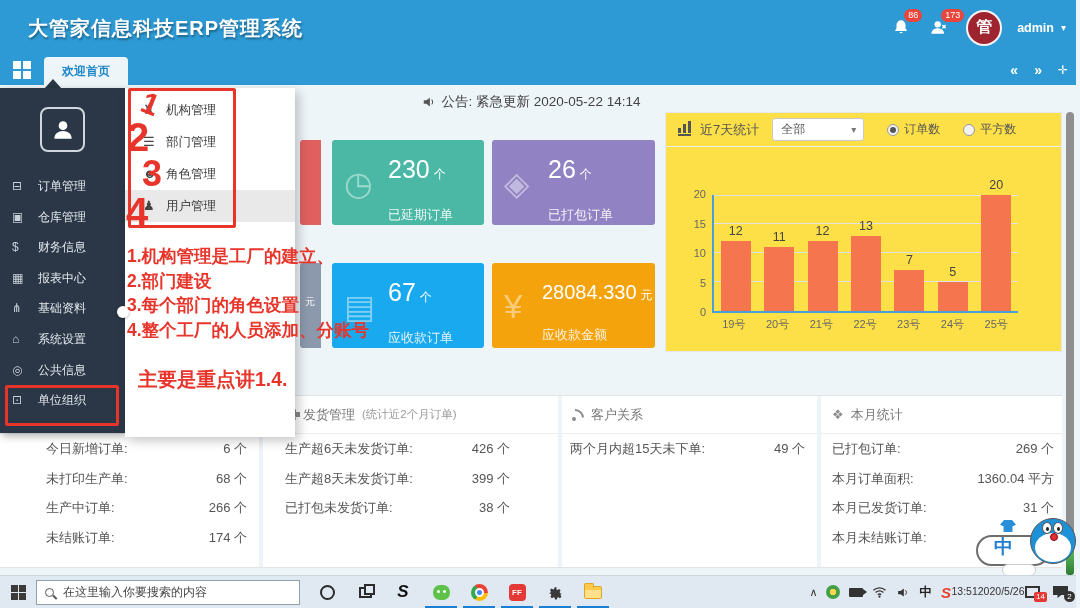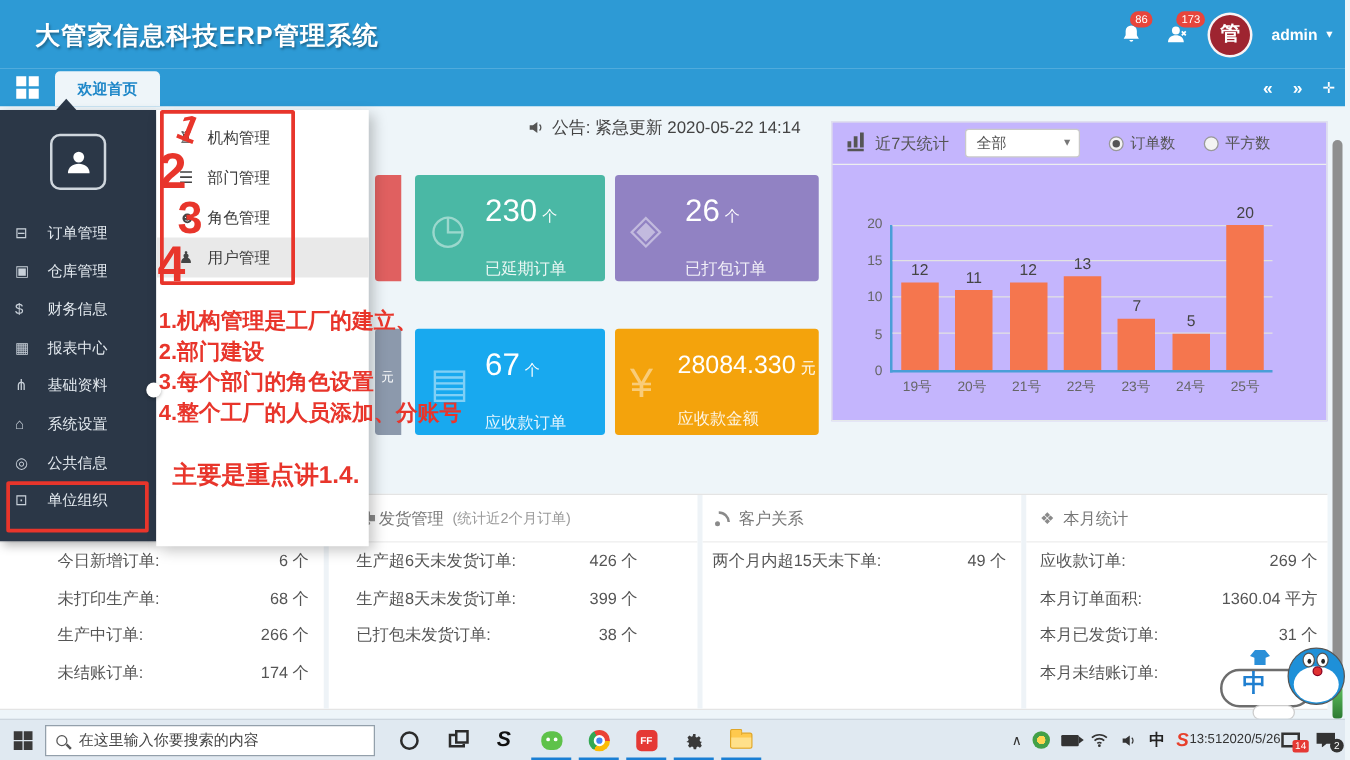--- a/index.html
+++ b/index.html
@@ -6,21 +6,21 @@
   font-family:"Liberation Sans","DejaVu Sans",sans-serif;background:#eef5f9}
 *{box-sizing:border-box}
 #screen{position:relative;width:1076px;height:608px;overflow:hidden}
 
 
 #topbar{position:absolute;left:0;top:0;width:1080px;height:55px;background:#2d9ad5}
 .app-title{position:absolute;left:28px;top:15px;color:#fff;font-size:20px;font-weight:bold;
   text-shadow:1px 2px 2px rgba(0,0,0,.35);letter-spacing:1px}
 .hdr-right{position:absolute;right:14px;top:0;height:55px;display:flex;align-items:center;gap:15px}
 .hdr-datetime{color:#fff;font-size:12.5px;font-weight:bold}
-.hdr-ic{position:relative;width:22px;height:22px;display:flex;align-items:center;justify-content:flex-end}
+.hdr-ic{position:relative;width:22px;height:22px;display:flex;align-items:center;justify-content:flex-start}
 .badge{position:absolute;top:-8px;left:12px;background:#e8453c;color:#fff;font-size:9px;
   line-height:13px;padding:0 4px;border-radius:7px;white-space:nowrap}
 .avatar{width:36px;height:36px;border-radius:50%;background:#9e2430;border:2px solid rgba(255,255,255,.95);
   display:flex;align-items:center;justify-content:center}
 .avatar-glyph{color:#fff;font-size:16px;font-weight:bold;font-family:"Liberation Serif","DejaVu Serif",serif}
 .admin-name{color:#fff;font-size:12.5px;font-weight:bold}
 .hdr-caret{color:#fff;font-size:10px;margin-left:-8px}
 
 
 #tabbar{position:absolute;left:0;top:55px;width:1080px;height:30px;background:#2d9ad5}
@@ -44,21 +44,21 @@
 .card-tx{position:absolute;left:56px;top:15px;white-space:nowrap}
 .card-val{font-size:25px}
 .card.small .card-val{font-size:20px}
 .card.small .card-tx{left:50px;top:18px}
 .card-unit{font-size:12px;margin-left:4px}
 .card-lb{font-size:13px;color:rgba(255,255,255,.88);margin-top:22px}
 .sliver{position:absolute;width:21px;height:85px;border-radius:3px 0 0 3px;color:#fff;font-size:10px}
 .sliver span{position:absolute;left:5px;top:32px}
 
 
-#chart-panel{position:absolute;left:665px;top:12px;width:397px;height:240px;background:#c4b5fd;
+#chart-panel{position:absolute;left:665px;top:27px;width:397px;height:240px;background:#fde047;
   border:1px solid #e5e8ea}
 .ch-head{position:absolute;left:0;top:0;width:100%;height:34px;border-bottom:1px solid #eceeef;
   display:flex;align-items:center;padding-left:12px;gap:9px}
 .chbars{display:inline-flex;align-items:flex-end;gap:2px;border-bottom:2px solid #555;
   padding-bottom:1px;height:13px}
 .chbars i{display:block;width:3px;background:#555}
 .ch-title{font-size:13px;color:#555}
 .ch-select{width:92px;height:23px;border:1px solid #c9c9c9;border-radius:3px;background:#fff;
   font-size:12px;color:#555;line-height:21px;padding:0 8px;position:relative;margin-left:4px}
 .ch-select .car{position:absolute;right:7px;top:0;color:#777;font-size:10px}
@@ -378,21 +378,21 @@
             <span class="pl">两个月内超15天未下单:</span>
             <span class="pv">49 个</span>
           </div>
         </div>
         <div class="pcol" style="left: 821px; width: 241px;">
           <div class="phead" style="padding-left: 11px;">
             <span class="cubes-glyph">❖</span>
             <span>本月统计</span>
           </div>
           <div class="prow" style="padding-left: 11px; padding-right: 8px;">
-            <span class="pl">应收款订单:</span>
+            <span class="pl">已打包订单:</span>
             <span class="pv">269 个</span>
           </div>
           <div class="prow" style="padding-left: 11px; padding-right: 8px;">
             <span class="pl">本月订单面积:</span>
             <span class="pv">1360.04 平方</span>
           </div>
           <div class="prow" style="padding-left: 11px; padding-right: 8px;">
             <span class="pl">本月已发货订单:</span>
             <span class="pv">31 个</span>
           </div>

